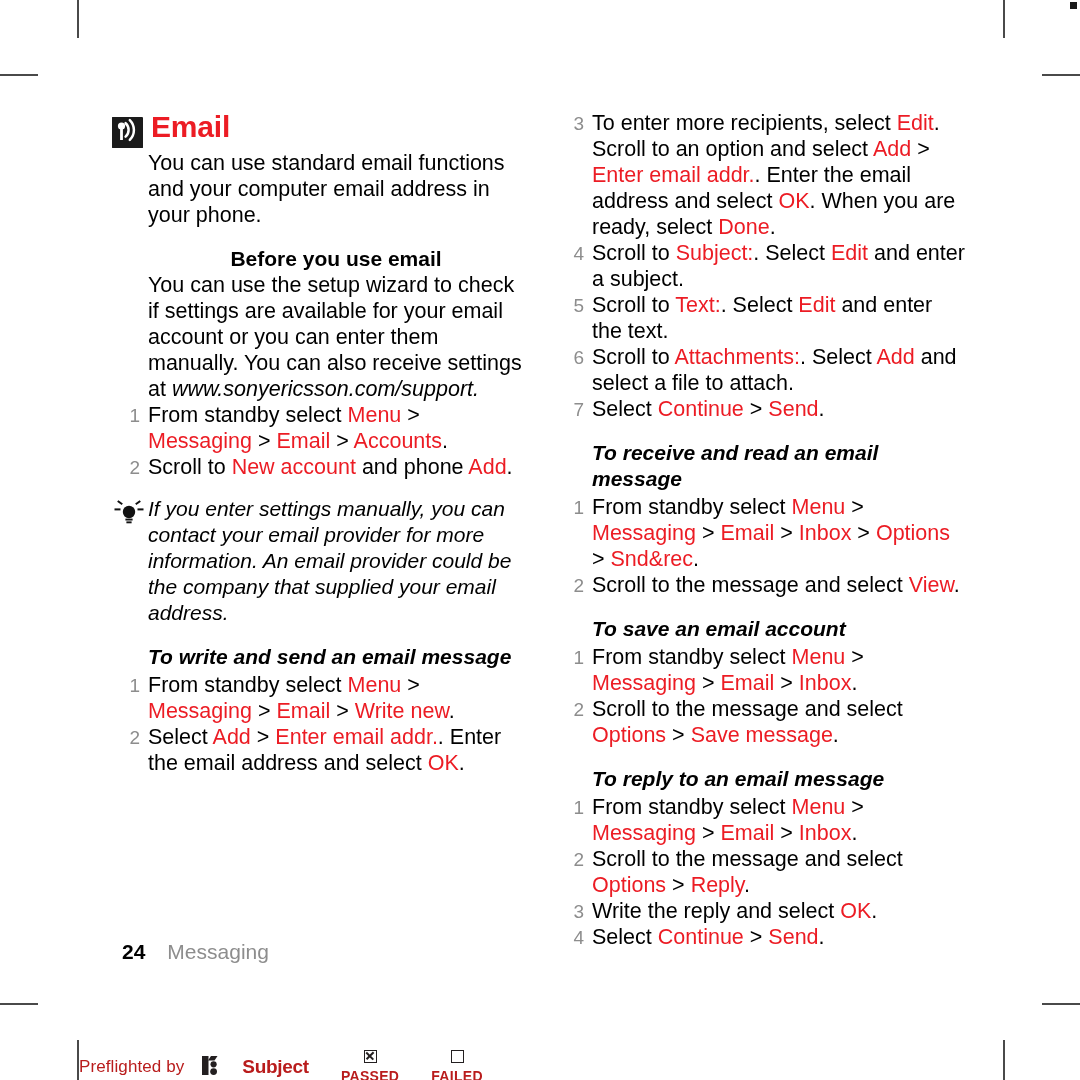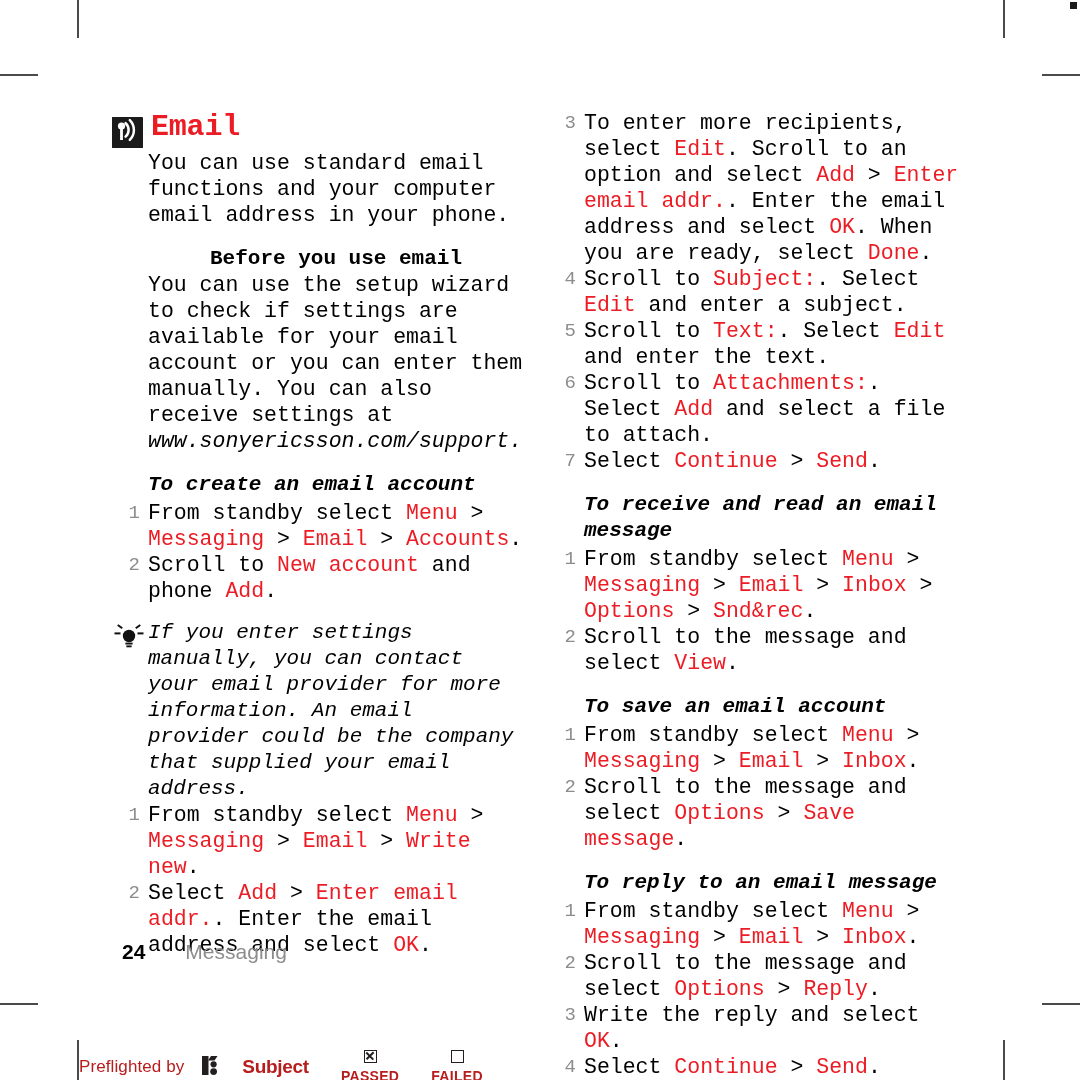--- a/index.html
+++ b/index.html
@@ -42,22 +42,21 @@
   
   .page {
     position: absolute;
     left: 112px;
     top: 110px;
     width: 856px;
   }
 
   .cols {
     display: flex;
-    gap: 24px;
-    font-family: Liberation Mono, monospace;
+    gap: 32px;
   }
   .col {
     width: 412px;
   }
 
   
   .chapter-head {
     display: flex;
     align-items: flex-start;
     gap: 8px;
@@ -157,21 +156,21 @@
     height: 28px;
   }
 
   
   .page-footer {
     position: absolute;
     left: 122px;
     top: 940px;
     display: flex;
     align-items: baseline;
-    gap: 40px;
+    gap: 22px;
     font-size: 21px;
   }
   .folio { font-weight: 700; color: #000; }
   .running-head { color: #8d8d8d; }
 
   
   .preflight {
     position: absolute;
     left: 79px;
     top: 1050px;
@@ -248,41 +247,41 @@
           </svg>
         </span>
         <span class="chapter-title">Email</span>
       </div>
 
       <p class="intro">You can use standard email functions and your computer email address in your phone.</p>
 
       <h3 class="sub">Before you use email</h3>
       <p class="body"><span>You can use the setup wizard to check if settings are available for your email account or you can enter them manually. You can also receive settings at </span><span class="italic">www.sonyericsson.com/support.</span></p>
 
-      <h3 class="task">To create an email account</h3>
       <ol class="steps">
           <li><span class="sep">From standby select </span><span class="mi">Menu</span><span class="sep"> &gt; </span><span class="mi">Messaging</span><span class="sep"> &gt; </span><span class="mi">Email</span><span class="sep"> &gt; </span><span class="mi">Accounts</span><span class="sep">.</span></li>
           <li><span class="sep">Scroll to </span><span class="mi">New account</span><span class="sep"> and phone </span><span class="mi">Add</span><span class="sep">.</span></li>
         </ol>
 
       <div class="tip">
         <span class="tip-icon">
           <svg width="30" height="28" viewBox="0 0 30 28" aria-hidden="true">
             <circle cx="15" cy="12" r="6.2" fill="#111111"></circle>
             <rect x="11.4" y="18.6" width="7.2" height="1.9" fill="#111111"></rect>
             <rect x="12.4" y="21.4" width="5.2" height="1.9" fill="#111111"></rect>
             <rect x="0.5" y="8.4" width="6" height="2" fill="#111111"></rect>
             <rect x="23.5" y="8.4" width="6" height="2" fill="#111111"></rect>
             <rect x="3.2" y="1.6" width="5.6" height="2" fill="#111111" transform="rotate(36 6 2.6)"></rect>
             <rect x="21.2" y="1.6" width="5.6" height="2" fill="#111111" transform="rotate(-36 24 2.6)"></rect>
           </svg>
         </span>
         <span>If you enter settings manually, you can contact your email provider for more information. An email provider could be the company that supplied your email address.</span>
       </div>
 
+      <h3 class="task">To write and send an email message</h3>
       <ol class="steps">
           <li><span class="sep">From standby select </span><span class="mi">Menu</span><span class="sep"> &gt; </span><span class="mi">Messaging</span><span class="sep"> &gt; </span><span class="mi">Email</span><span class="sep"> &gt; </span><span class="mi">Write new</span><span class="sep">.</span></li>
           <li><span class="sep">Select </span><span class="mi">Add</span><span class="sep"> &gt; </span><span class="mi">Enter email addr.</span><span class="sep">. Enter the email address and select </span><span class="mi">OK</span><span class="sep">.</span></li>
         </ol>
 
     </div>
 
     <div class="col">
 
       <ol class="steps" data-start="3">

